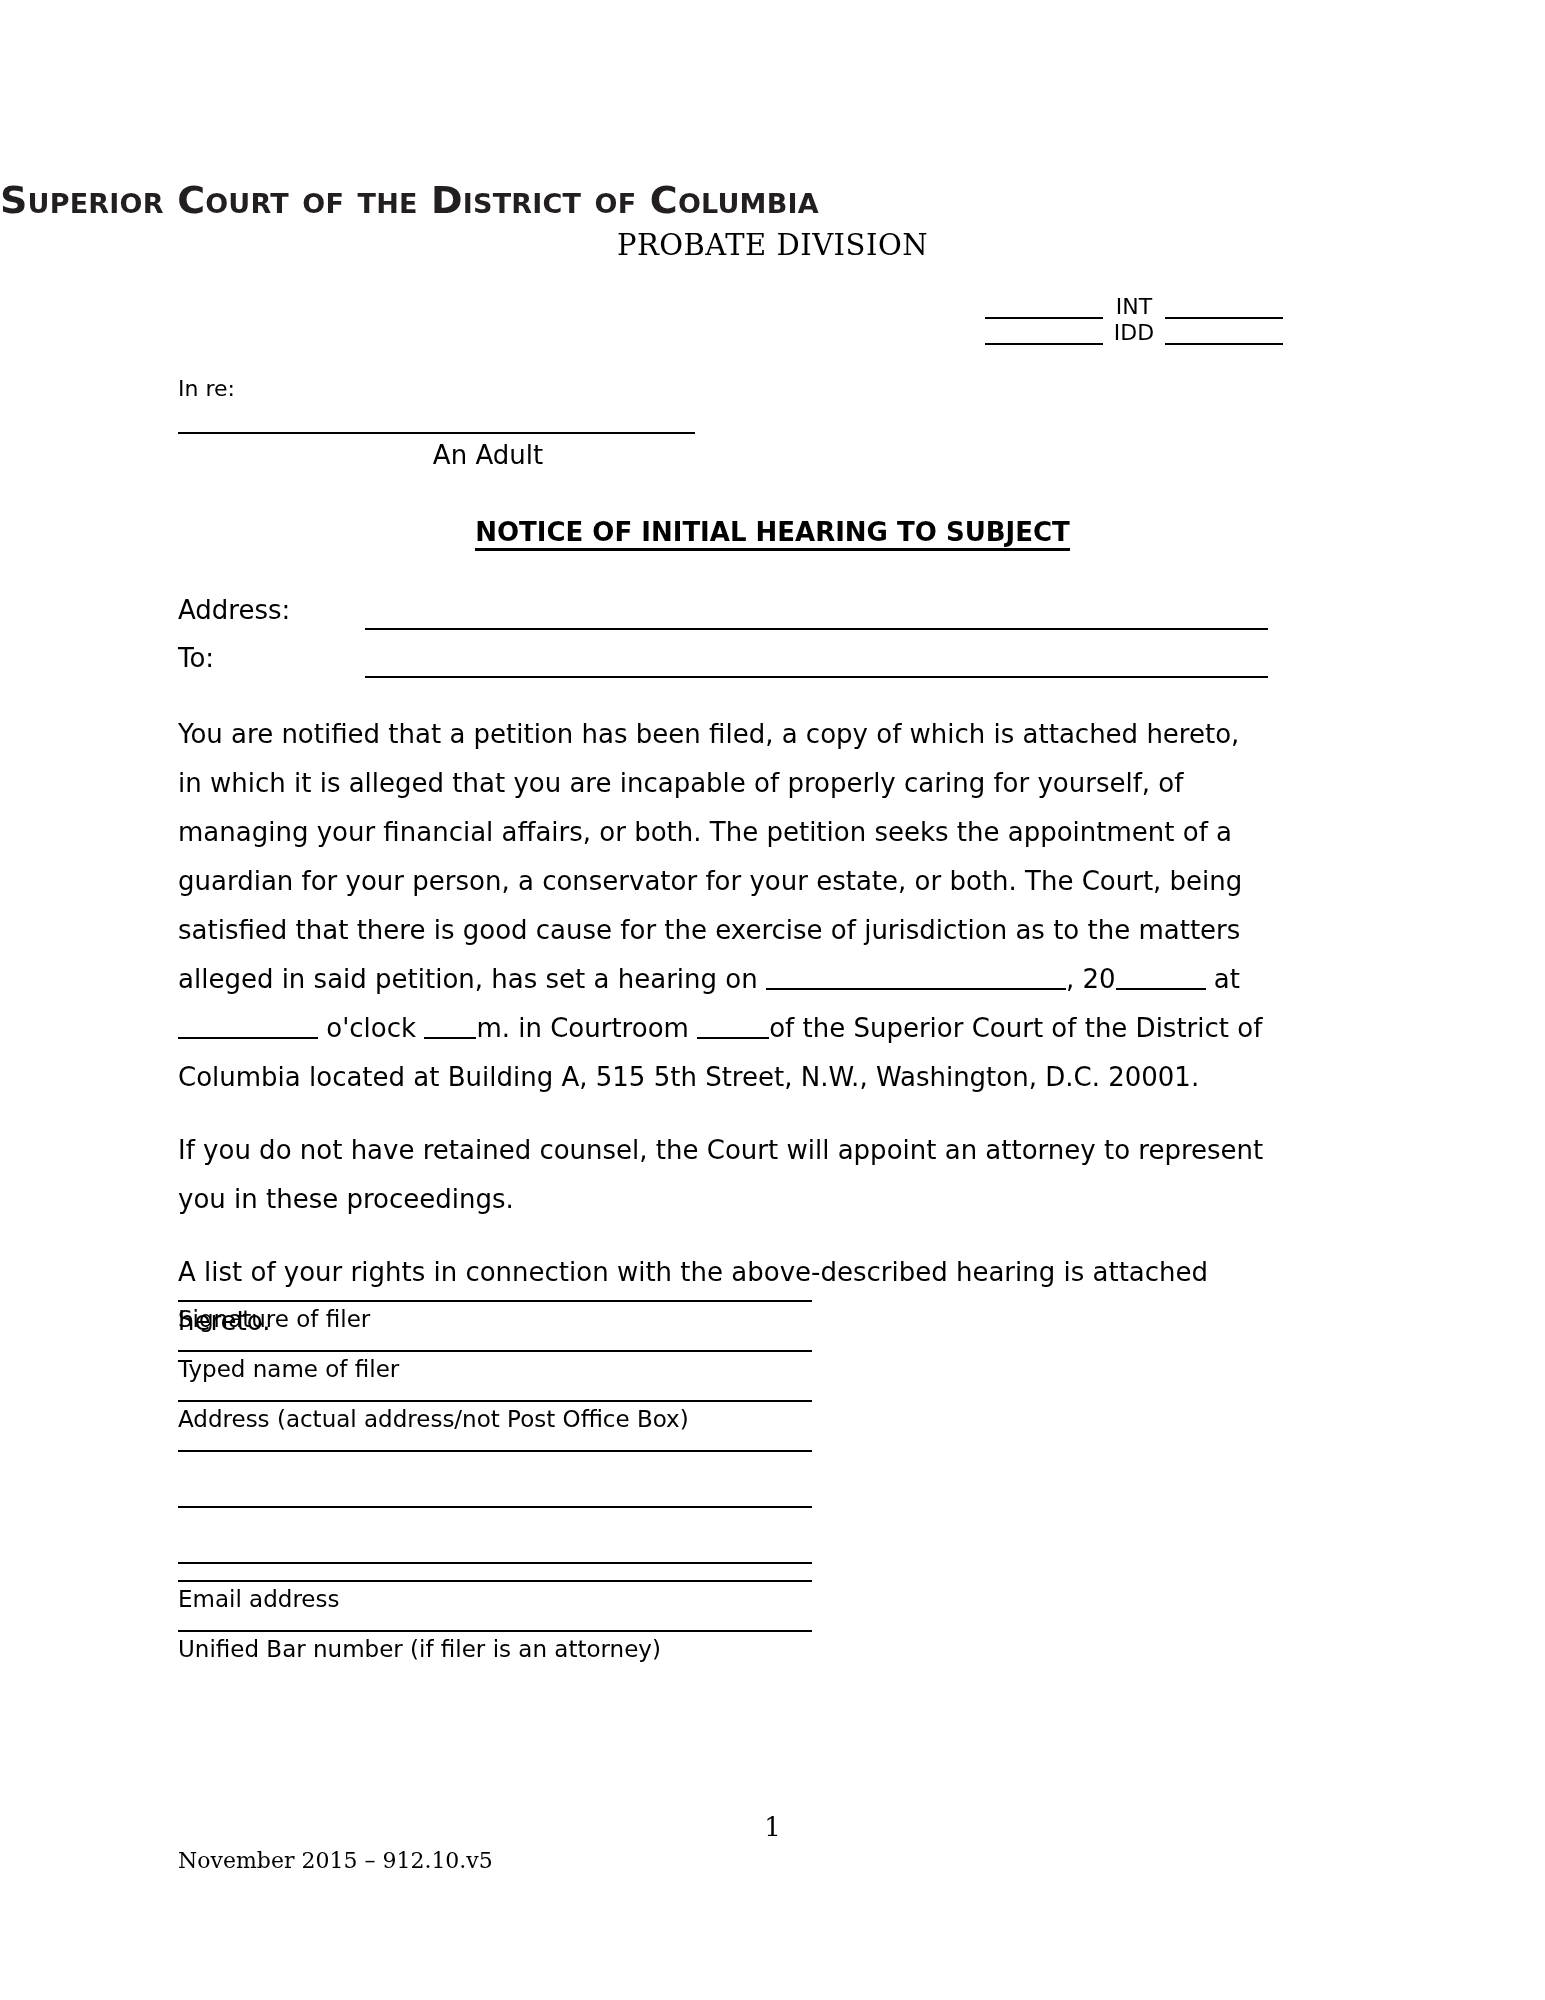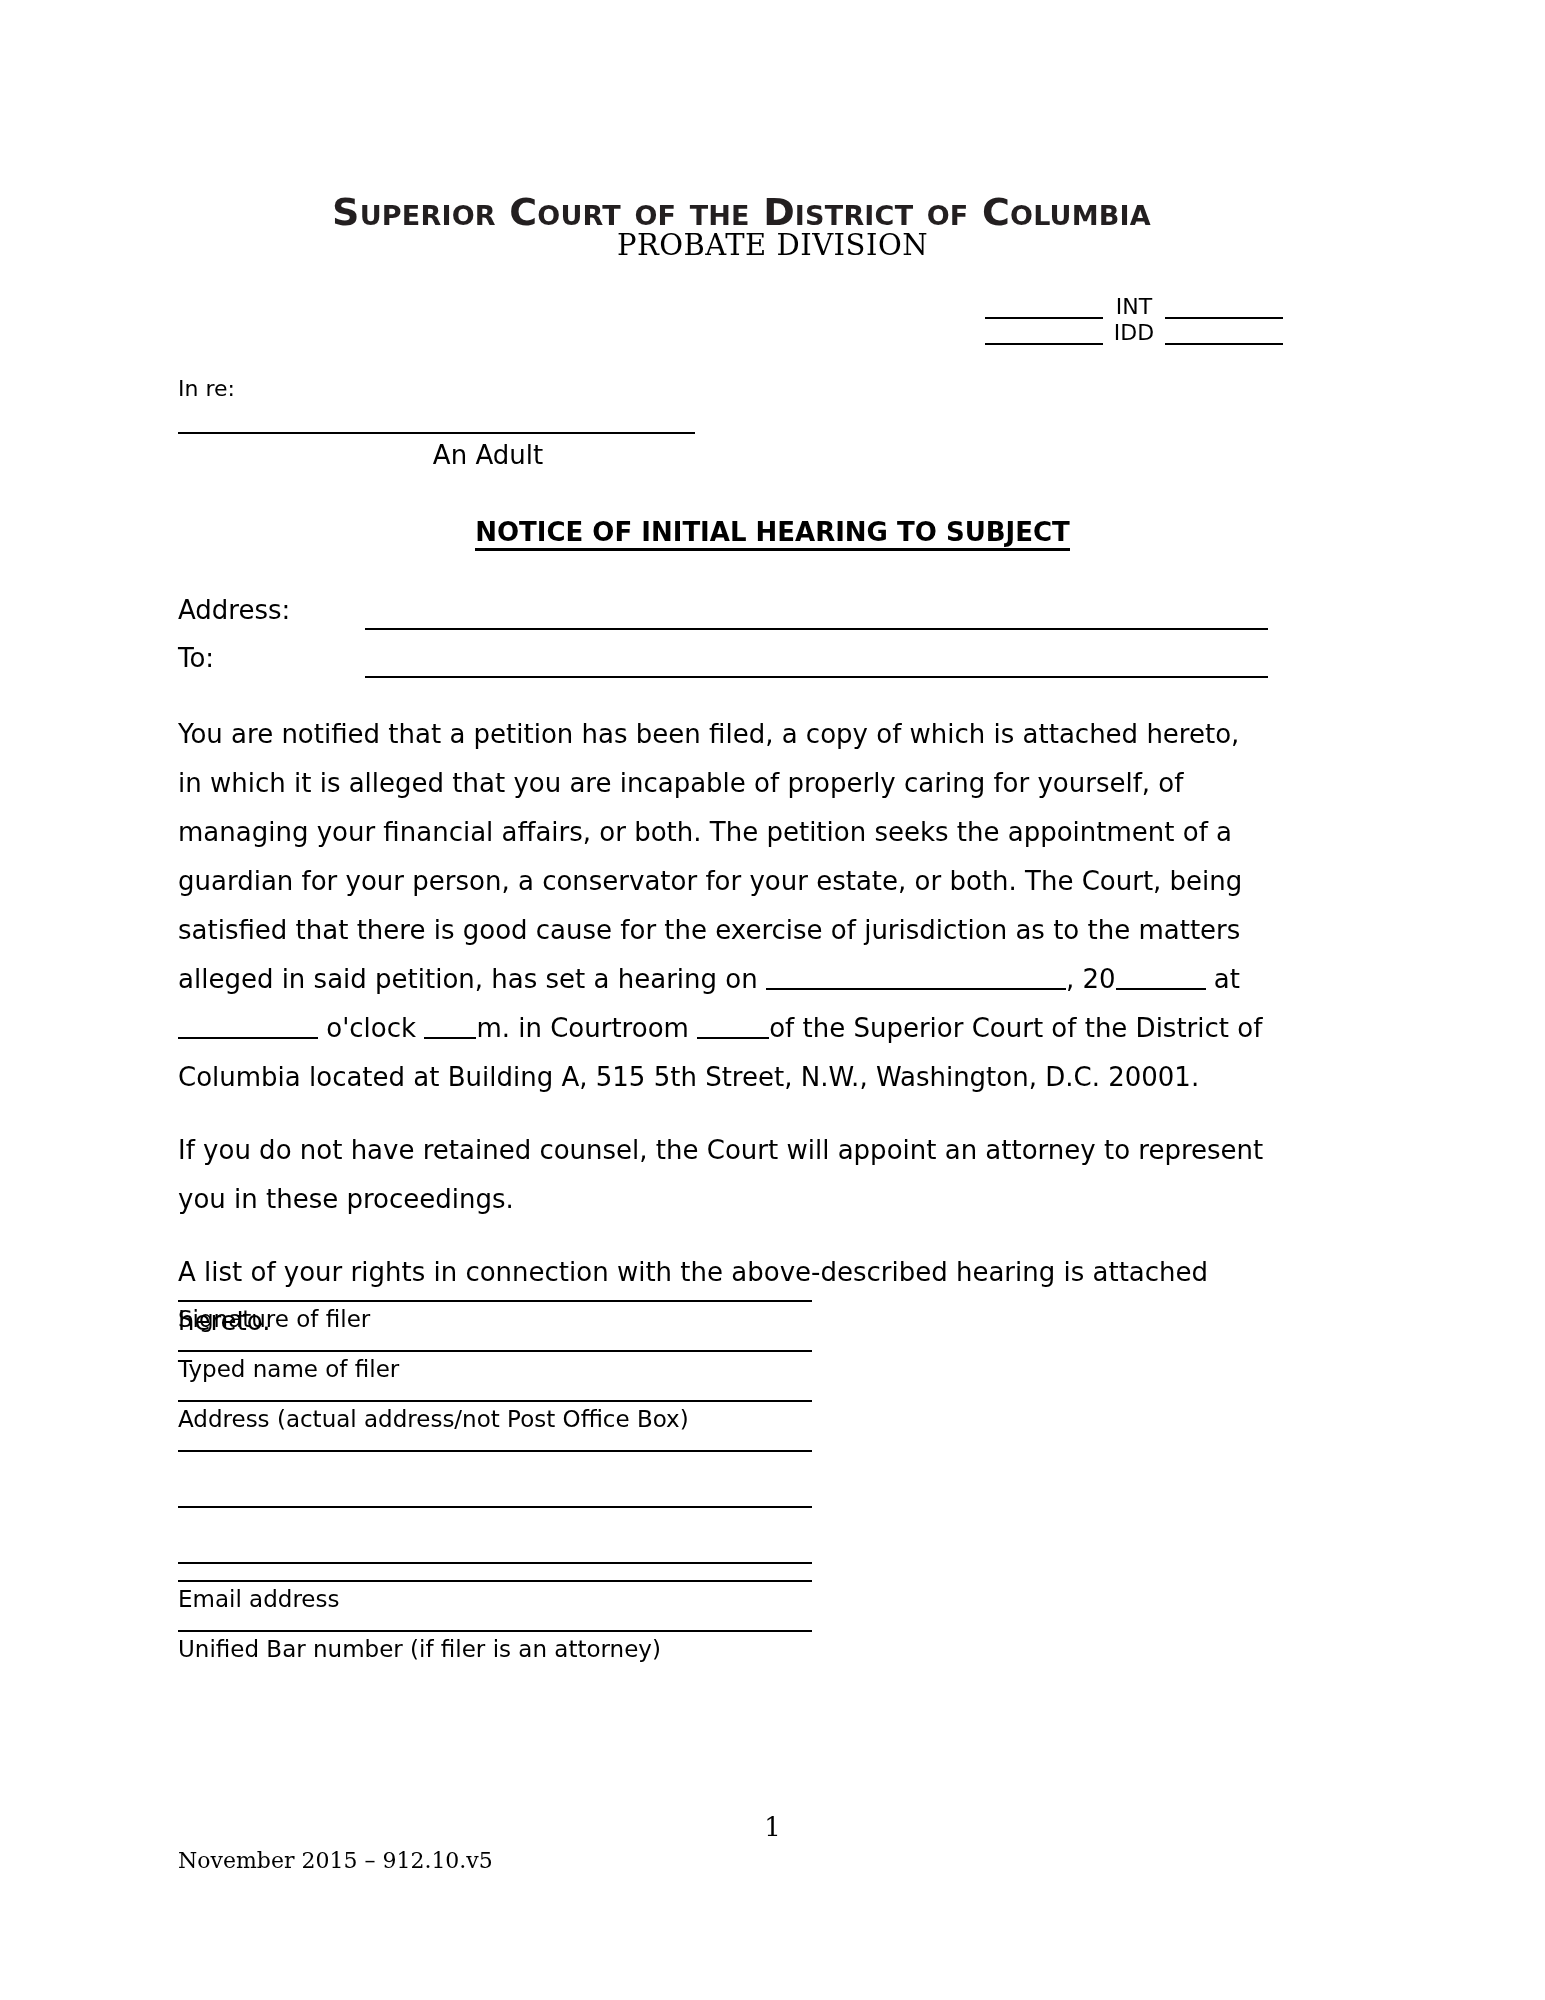--- a/index.html
+++ b/index.html
@@ -19,23 +19,22 @@
     position: absolute;
     left: 0; top: 0;
     width: 1545px;
     height: 2000px;
     background: #ffffff;
   }
 
   
   .court-title {
     position: absolute;
-    left: 0; top: 190px;
+    left: 0; top: 178px;
     width: 1483px;
-    text-align: center;
     font-family: "DejaVu Sans", sans-serif;
     font-weight: bold;
     font-size: 38px;
     font-variant: small-caps;
     letter-spacing: 0.2px;
     color: #231f20;
     white-space: nowrap;
   }
   .division {
     position: absolute;

